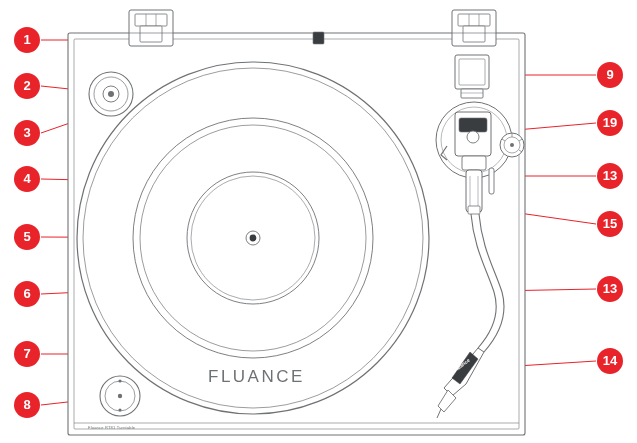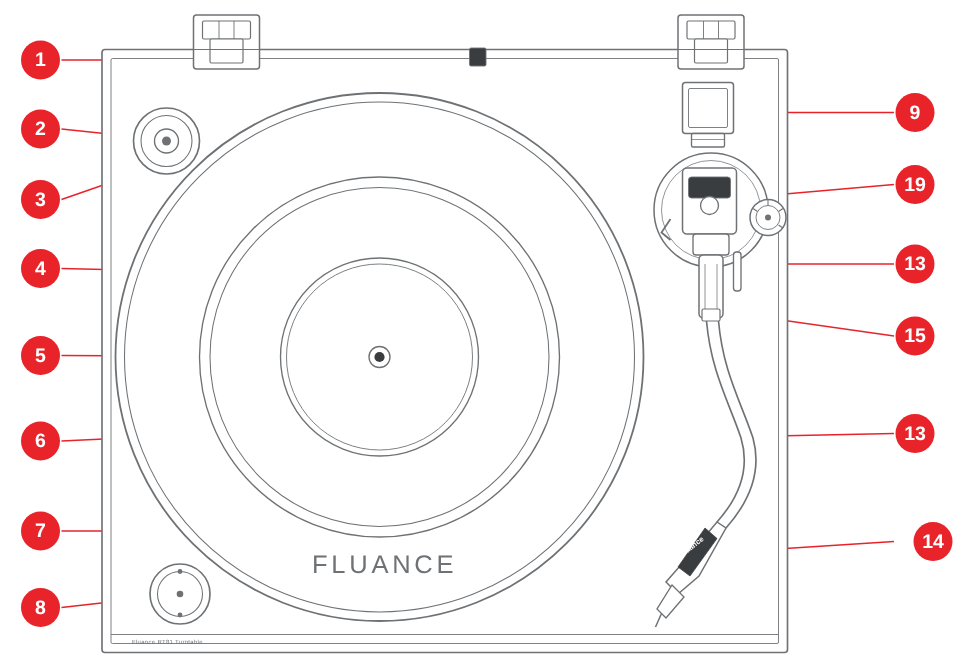--- a/index.html
+++ b/index.html
@@ -196,16 +196,16 @@
       <div class="callout" style="left: 14px; top: 166px; background: rgb(232, 35, 42);">4</div>
       <div class="callout" style="left: 14px; top: 224px; background: rgb(232, 35, 42);">5</div>
       <div class="callout" style="left: 14px; top: 281px; background: rgb(232, 35, 42);">6</div>
       <div class="callout" style="left: 14px; top: 341px; background: rgb(232, 35, 42);">7</div>
       <div class="callout" style="left: 14px; top: 392px; background: rgb(232, 35, 42);">8</div>
       <div class="callout" style="left: 597px; top: 62px; background: rgb(232, 35, 42);">9</div>
       <div class="callout" style="left: 597px; top: 110px; background: rgb(232, 35, 42);">19</div>
       <div class="callout" style="left: 597px; top: 163px; background: rgb(232, 35, 42);">13</div>
       <div class="callout" style="left: 597px; top: 211px; background: rgb(232, 35, 42);">15</div>
       <div class="callout" style="left: 597px; top: 276px; background: rgb(232, 35, 42);">13</div>
-      <div class="callout" style="left: 597px; top: 348px; background: rgb(232, 35, 42); margin-left: 12px;">14</div>
+      <div class="callout" style="left: 597px; top: 348px; background: rgb(232, 35, 42);">14</div>
     </div>
 
 </div>
 
 </body></html>

